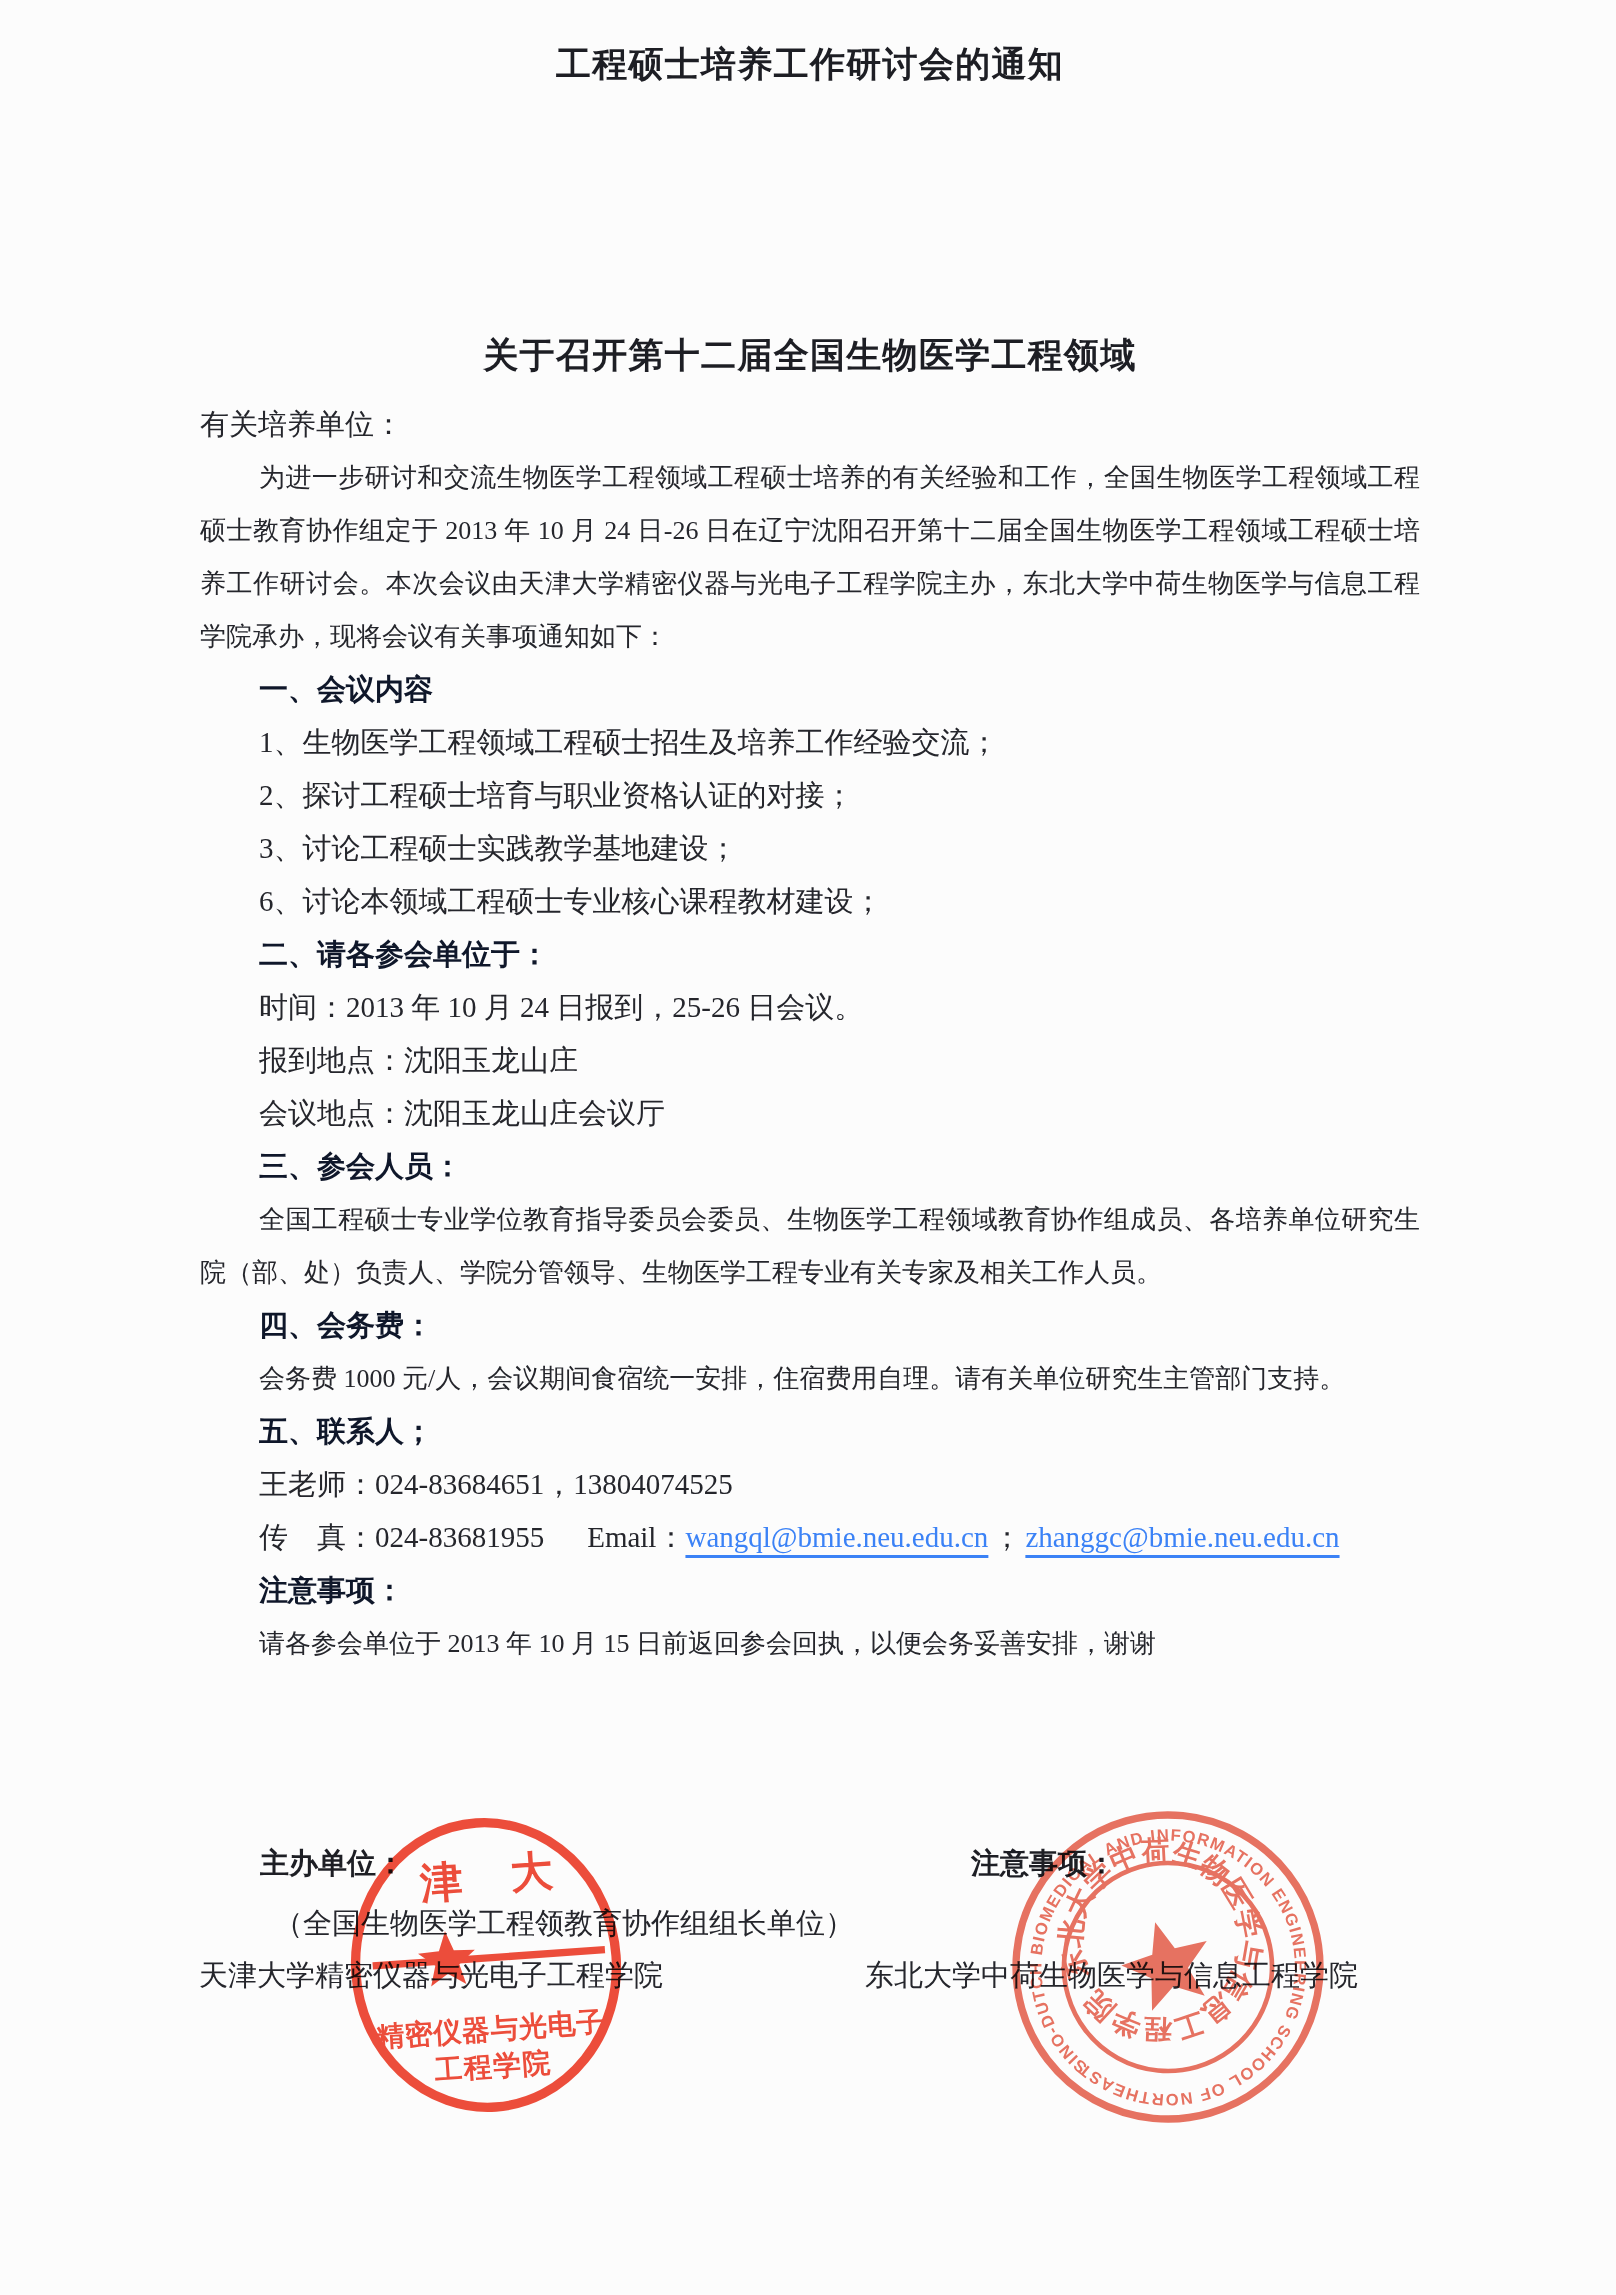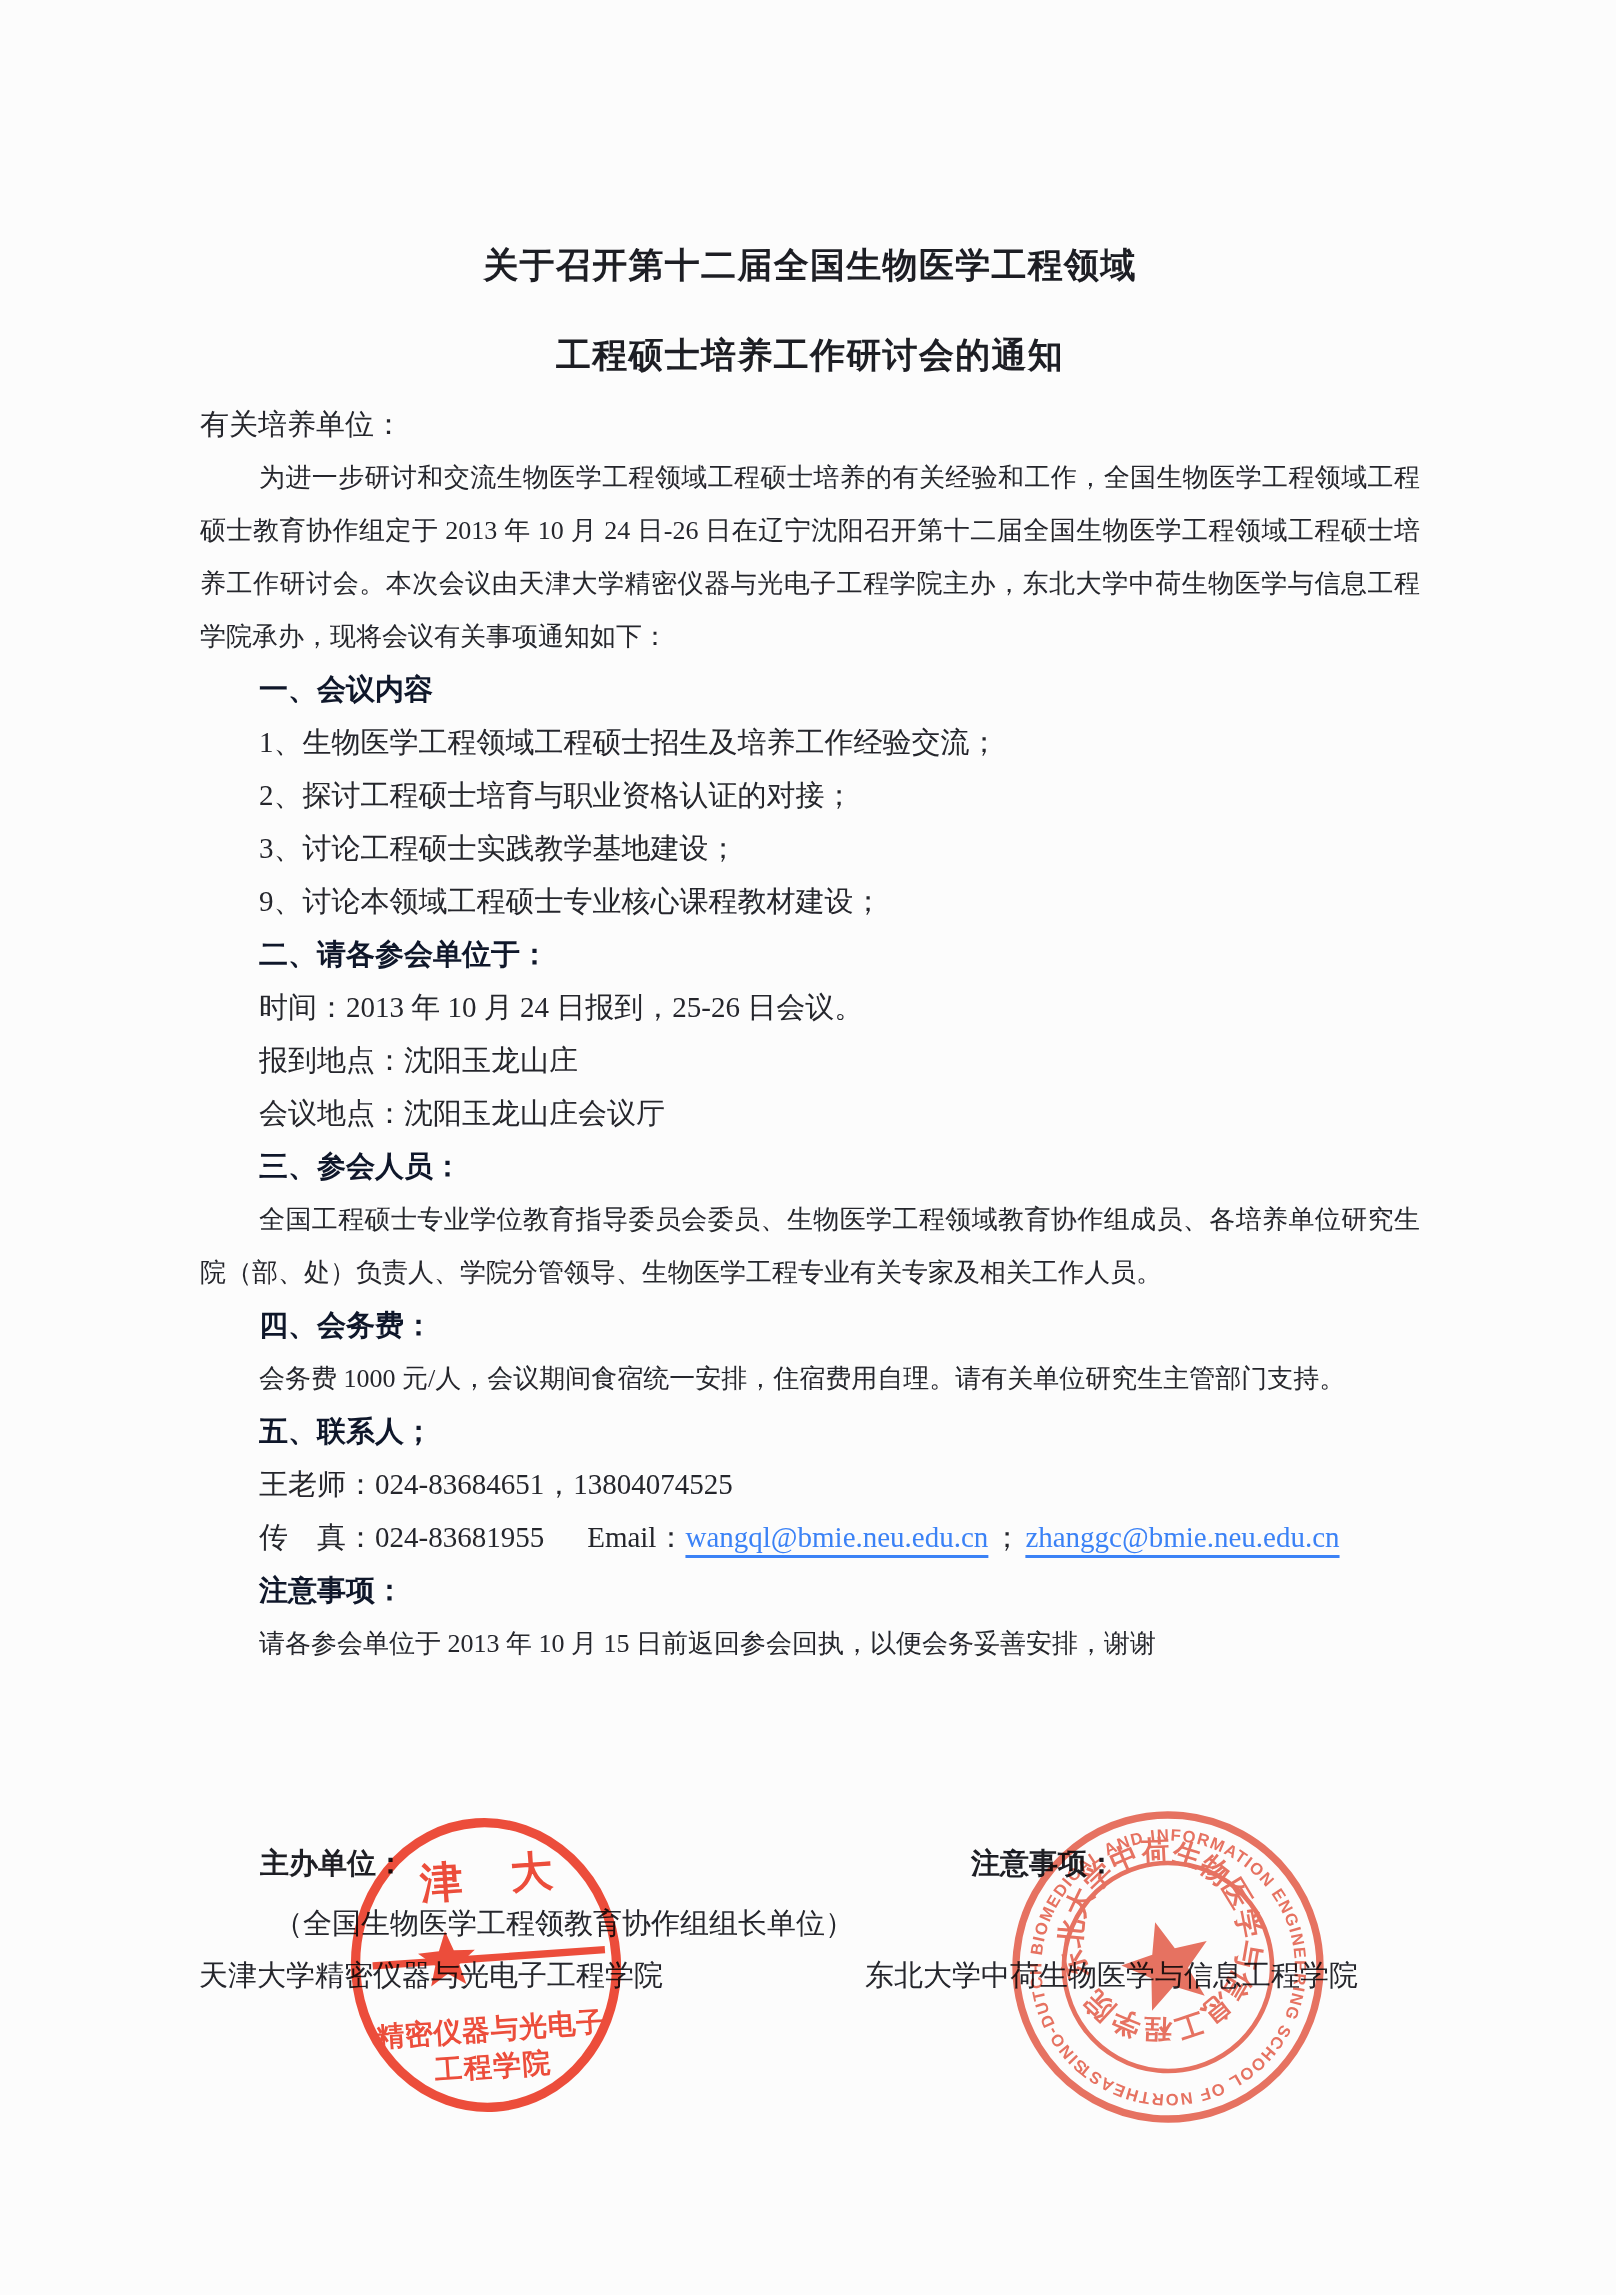--- a/index.html
+++ b/index.html
@@ -90,32 +90,32 @@
   }
   .stamp-left{left:345px;top:3.3px;width:282px;height:300px;opacity:.92;}
   .stamp-right{left:1008px;top:-5.3px;width:320px;height:320px;opacity:.85;}
 </style>
 </head>
 <body>
 
 <div class="page">
   <div class="content">
 
+    <div class="title title-2">工程硕士培养工作研讨会的通知</div>
     <div class="title title-1">关于召开第十二届全国生物医学工程领域</div>
-    <div class="title title-2">工程硕士培养工作研讨会的通知</div>
 
     <div class="line salutation">有关培养单位：</div>
 
     <div class="para">为进一步研讨和交流生物医学工程领域工程硕士培养的有关经验和工作，全国生物医学工程领域工程硕士教育协作组定于 2013 年 10 月 24 日-26 日在辽宁沈阳召开第十二届全国生物医学工程领域工程硕士培养工作研讨会。本次会议由天津大学精密仪器与光电子工程学院主办，东北大学中荷生物医学与信息工程学院承办，现将会议有关事项通知如下：</div>
 
     <div class="heading">一、会议内容</div>
     <div class="line indent">1、生物医学工程领域工程硕士招生及培养工作经验交流；</div>
     <div class="line indent">2、探讨工程硕士培育与职业资格认证的对接；</div>
     <div class="line indent">3、讨论工程硕士实践教学基地建设；</div>
-    <div class="line indent">9、讨论本领域工程硕士专业核心课程教材建设；</div>
+    <div class="line indent">6、讨论本领域工程硕士专业核心课程教材建设；</div>
 
     <div class="heading">二、请各参会单位于：</div>
     <div class="line indent">时间：2013 年 10 月 24 日报到，25-26 日会议。</div>
     <div class="line indent">报到地点：沈阳玉龙山庄</div>
     <div class="line indent">会议地点：沈阳玉龙山庄会议厅</div>
 
     <div class="heading">三、参会人员：</div>
     <div class="para">全国工程硕士专业学位教育指导委员会委员、生物医学工程领域教育协作组成员、各培养单位研究生院（部、处）负责人、学院分管领导、生物医学工程专业有关专家及相关工作人员。</div>
 
     <div class="heading">四、会务费：</div>

